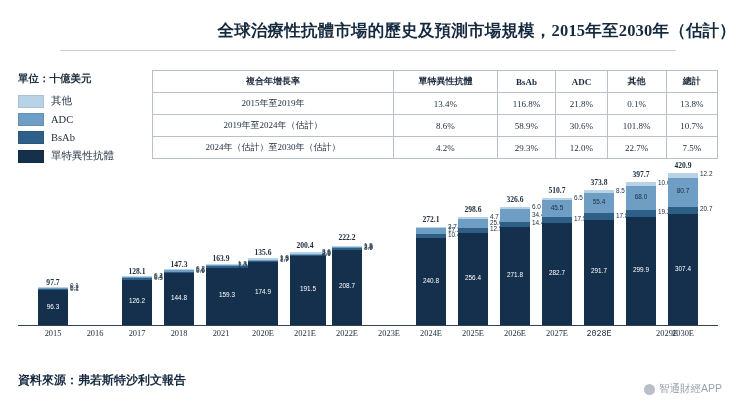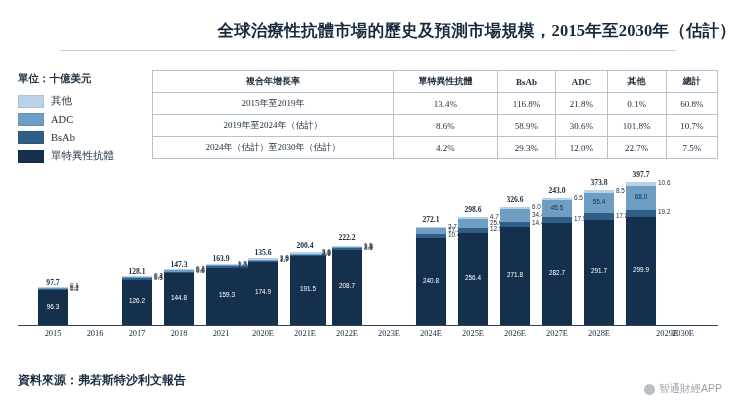--- a/index.html
+++ b/index.html
@@ -133,21 +133,21 @@
       <th>總計</th>
     </tr>
   </thead>
   <tbody>
     <tr>
       <td class="rowhead">2015年至2019年</td>
       <td>13.4%</td>
       <td>116.8%</td>
       <td>21.8%</td>
       <td>0.1%</td>
-      <td>60.8%</td>
+      <td>13.8%</td>
     </tr>
     <tr>
       <td class="rowhead">2019年至2024年（估計）</td>
       <td>8.6%</td>
       <td>58.9%</td>
       <td>30.6%</td>
       <td>101.8%</td>
       <td>10.7%</td>
     </tr>
     <tr>
@@ -318,21 +318,21 @@
       </div>
       <div class="seg" style="height: 16.4012px; background: rgb(111, 158, 196);">
         <div class="seg-label" style="color: rgb(27, 42, 61); text-align: center; left: 0px; width: 30px; top: 4.20058px;">45.5</div>
       </div>
       <div class="seg" style="height: 6.30814px; background: rgb(46, 95, 134);">
         <div class="seg-label" style="color: rgb(32, 48, 63); text-align: left; left: 32px; width: 26px; top: -0.84593px;">17.5</div>
       </div>
       <div class="seg" style="height: 101.903px; background: rgb(20, 48, 77);">
         <div class="seg-label" style="top: 46.9517px; color: rgb(255, 255, 255);">282.7</div>
       </div>
-      <div class="total-label" style="bottom: 129.812px;">243.0</div>
+      <div class="total-label" style="bottom: 129.812px;">510.7</div>
     </div>
     <div class="bar-group" style="left: 566px; width: 30px;">
       <div class="seg" style="height: 3.06395px; background: rgb(185, 211, 230);">
         <div class="seg-label" style="color: rgb(32, 48, 63); text-align: left; left: 32px; width: 26px; top: -2.46802px;">8.5</div>
       </div>
       <div class="seg" style="height: 19.9698px; background: rgb(111, 158, 196);">
         <div class="seg-label" style="color: rgb(27, 42, 61); text-align: center; left: 0px; width: 30px; top: 5.98488px;">55.4</div>
       </div>
       <div class="seg" style="height: 6.41628px; background: rgb(46, 95, 134);">
         <div class="seg-label" style="color: rgb(32, 48, 63); text-align: left; left: 32px; width: 26px; top: -0.79186px;">17.8</div>
@@ -349,20 +349,35 @@
       <div class="seg" style="height: 24.5116px; background: rgb(111, 158, 196);">
         <div class="seg-label" style="color: rgb(27, 42, 61); text-align: center; left: 0px; width: 30px; top: 8.25581px;">68.0</div>
       </div>
       <div class="seg" style="height: 6.92093px; background: rgb(46, 95, 134);">
         <div class="seg-label" style="color: rgb(32, 48, 63); text-align: left; left: 32px; width: 26px; top: -0.539535px;">19.2</div>
       </div>
       <div class="seg" style="height: 108.103px; background: rgb(20, 48, 77);">
         <div class="seg-label" style="top: 50.0517px; color: rgb(255, 255, 255);">299.9</div>
       </div>
       <div class="total-label" style="bottom: 146.357px;">397.7</div>
+    </div>
+    <div class="bar-group" style="left: 650px; width: 30px;">
+      <div class="seg" style="height: 4.39767px; background: rgb(185, 211, 230);">
+        <div class="seg-label" style="color: rgb(32, 48, 63); text-align: left; left: 32px; width: 26px; top: -1.80116px;">12.2</div>
+      </div>
+      <div class="seg" style="height: 29.0895px; background: rgb(111, 158, 196);">
+        <div class="seg-label" style="color: rgb(27, 42, 61); text-align: center; left: 0px; width: 30px; top: 10.5448px;">80.7</div>
+      </div>
+      <div class="seg" style="height: 7.46163px; background: rgb(46, 95, 134);">
+        <div class="seg-label" style="color: rgb(32, 48, 63); text-align: left; left: 32px; width: 26px; top: -0.269186px;">20.7</div>
+      </div>
+      <div class="seg" style="height: 110.807px; background: rgb(20, 48, 77);">
+        <div class="seg-label" style="top: 51.4035px; color: rgb(255, 255, 255);">307.4</div>
+      </div>
+      <div class="total-label" style="bottom: 154.72px;">420.9</div>
     </div>
   </div>
 <div id="axis"></div>
 
 <div id="source">資料來源：弗若斯特沙利文報告</div>
 <div id="watermark">
   <span class="wm-dot"></span>
   <span>智通財經APP</span>
 </div>
 
@@ -372,15 +387,15 @@
 <div class="xtick" style="left: 156px;">2018</div>
 <div class="xtick" style="left: 198px;">2021</div>
 <div class="xtick" style="left: 240px;">2020E</div>
 <div class="xtick" style="left: 282px;">2021E</div>
 <div class="xtick" style="left: 324px;">2022E</div>
 <div class="xtick" style="left: 366px;">2023E</div>
 <div class="xtick" style="left: 408px;">2024E</div>
 <div class="xtick" style="left: 450px;">2025E</div>
 <div class="xtick" style="left: 492px;">2026E</div>
 <div class="xtick" style="left: 534px;">2027E</div>
-<div class="xtick" style="left: 576px;">2028E</div>
+<div class="xtick" style="left: 576px; font-family: Liberation Mono, monospace;">2028E</div>
 <div class="xtick" style="left: 644px;">2029E</div>
 <div class="xtick" style="left: 660px;">2030E</div>
 
 </body></html>

